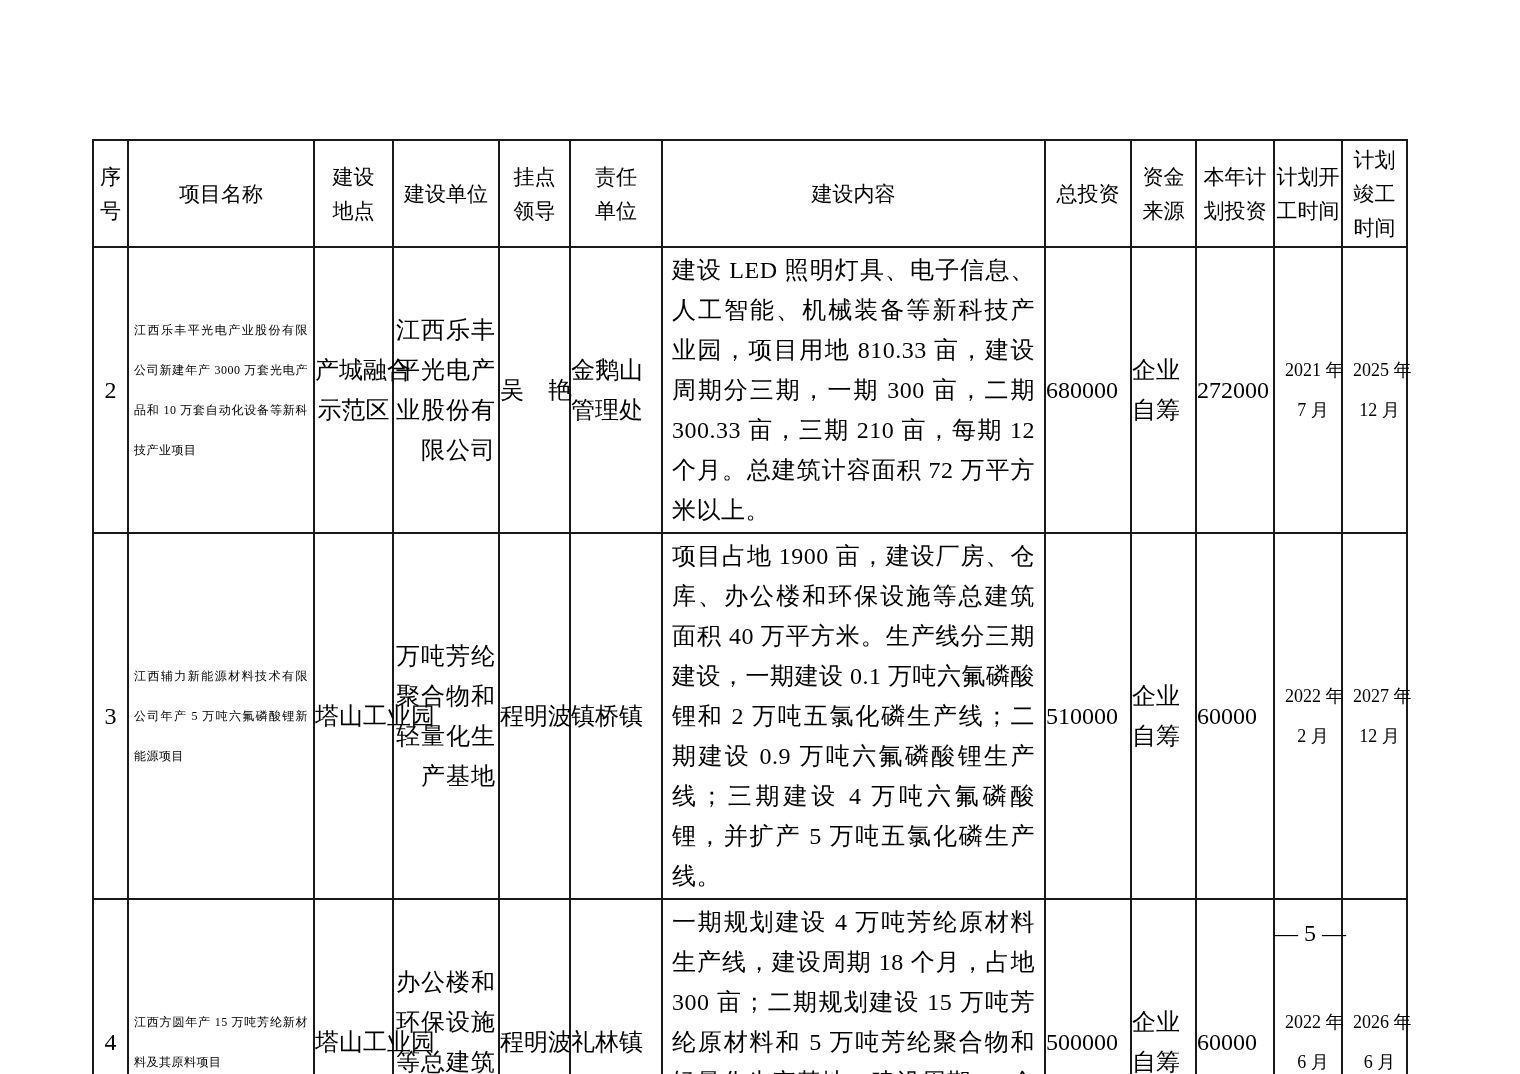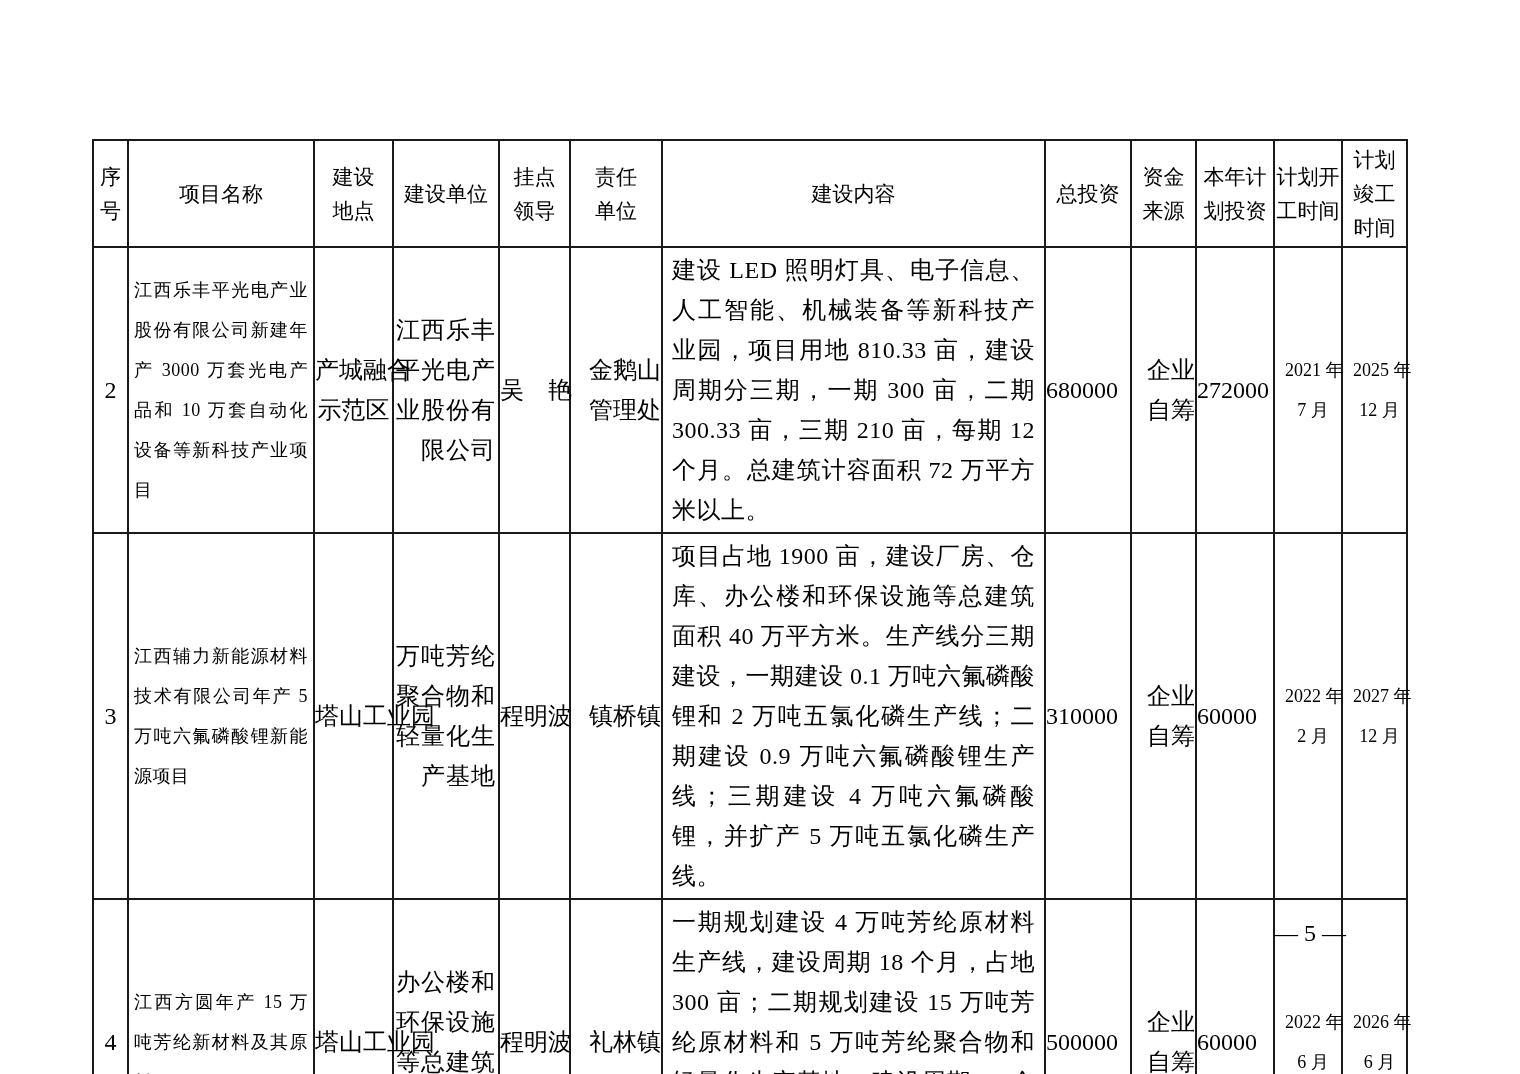--- a/index.html
+++ b/index.html
@@ -33,28 +33,28 @@
     font-size: 21px;
     line-height: 34px;
     text-align: center;
     white-space: pre-line;
   }
   .doc-table td {
     font-size: 24px;
     line-height: 40px;
   }
   td.c-no    { text-align: center; }
-  td.c-name  { text-align: justify; padding: 14px 5px; font-size: 18px; letter-spacing: 0.5px; margin-left: 12px; }
+  td.c-name  { text-align: justify; padding: 14px 5px; font-size: 12px; letter-spacing: 0.5px; margin-left: 12px; }
   td.c-loc   { text-align: center; white-space: pre; letter-spacing: 0; }
   td.c-unit  { text-align: right; padding: 2px 2px; letter-spacing: 1px; }
   td.c-lead  { white-space: pre; }
-  td.c-resp  { text-align: right; white-space: pre; }
+  td.c-resp  { text-align: left; white-space: pre; }
   td.c-cont  { text-align: justify; padding: 2px 9px; letter-spacing: 0.5px; }
   td.c-num   { text-align: left; }
-  td.c-fund  { text-align: right; white-space: pre; }
+  td.c-fund  { text-align: left; white-space: pre; }
   td.c-time  { text-align: center; white-space: pre; font-size: 18px; padding-left: 10px; }
   .page-number {
     position: absolute;
     left: 1250px; top: 920px;
     width: 120px;
     text-align: center;
     font-size: 24px;
     font-family: "Liberation Serif", "DejaVu Serif", serif;
   }
 </style>
@@ -124,21 +124,21 @@
 12 月</td>
       </tr>
       <tr style="height:250px">
         <td class="c-no">3</td>
         <td class="c-name">江西辅力新能源材料技术有限公司年产 5 万吨六氟磷酸锂新能源项目</td>
         <td class="c-loc">塔山工业园</td>
         <td class="c-unit">万吨芳纶聚合物和轻量化生产基地</td>
         <td class="c-lead">程明波</td>
         <td class="c-resp">镇桥镇</td>
         <td class="c-cont">项目占地 1900 亩，建设厂房、仓库、办公楼和环保设施等总建筑面积 40 万平方米。生产线分三期建设，一期建设 0.1 万吨六氟磷酸锂和 2 万吨五氯化磷生产线；二期建设 0.9 万吨六氟磷酸锂生产线；三期建设 4 万吨六氟磷酸锂，并扩产 5 万吨五氯化磷生产线。</td>
-        <td class="c-num">310000</td>
+        <td class="c-num">510000</td>
         <td class="c-fund">企业
 自筹</td>
         <td class="c-num">60000</td>
         <td class="c-time">2022 年
 2 月</td>
         <td class="c-time">2027 年
 12 月</td>
       </tr>
       <tr style="height:207px">
         <td class="c-no">4</td>

